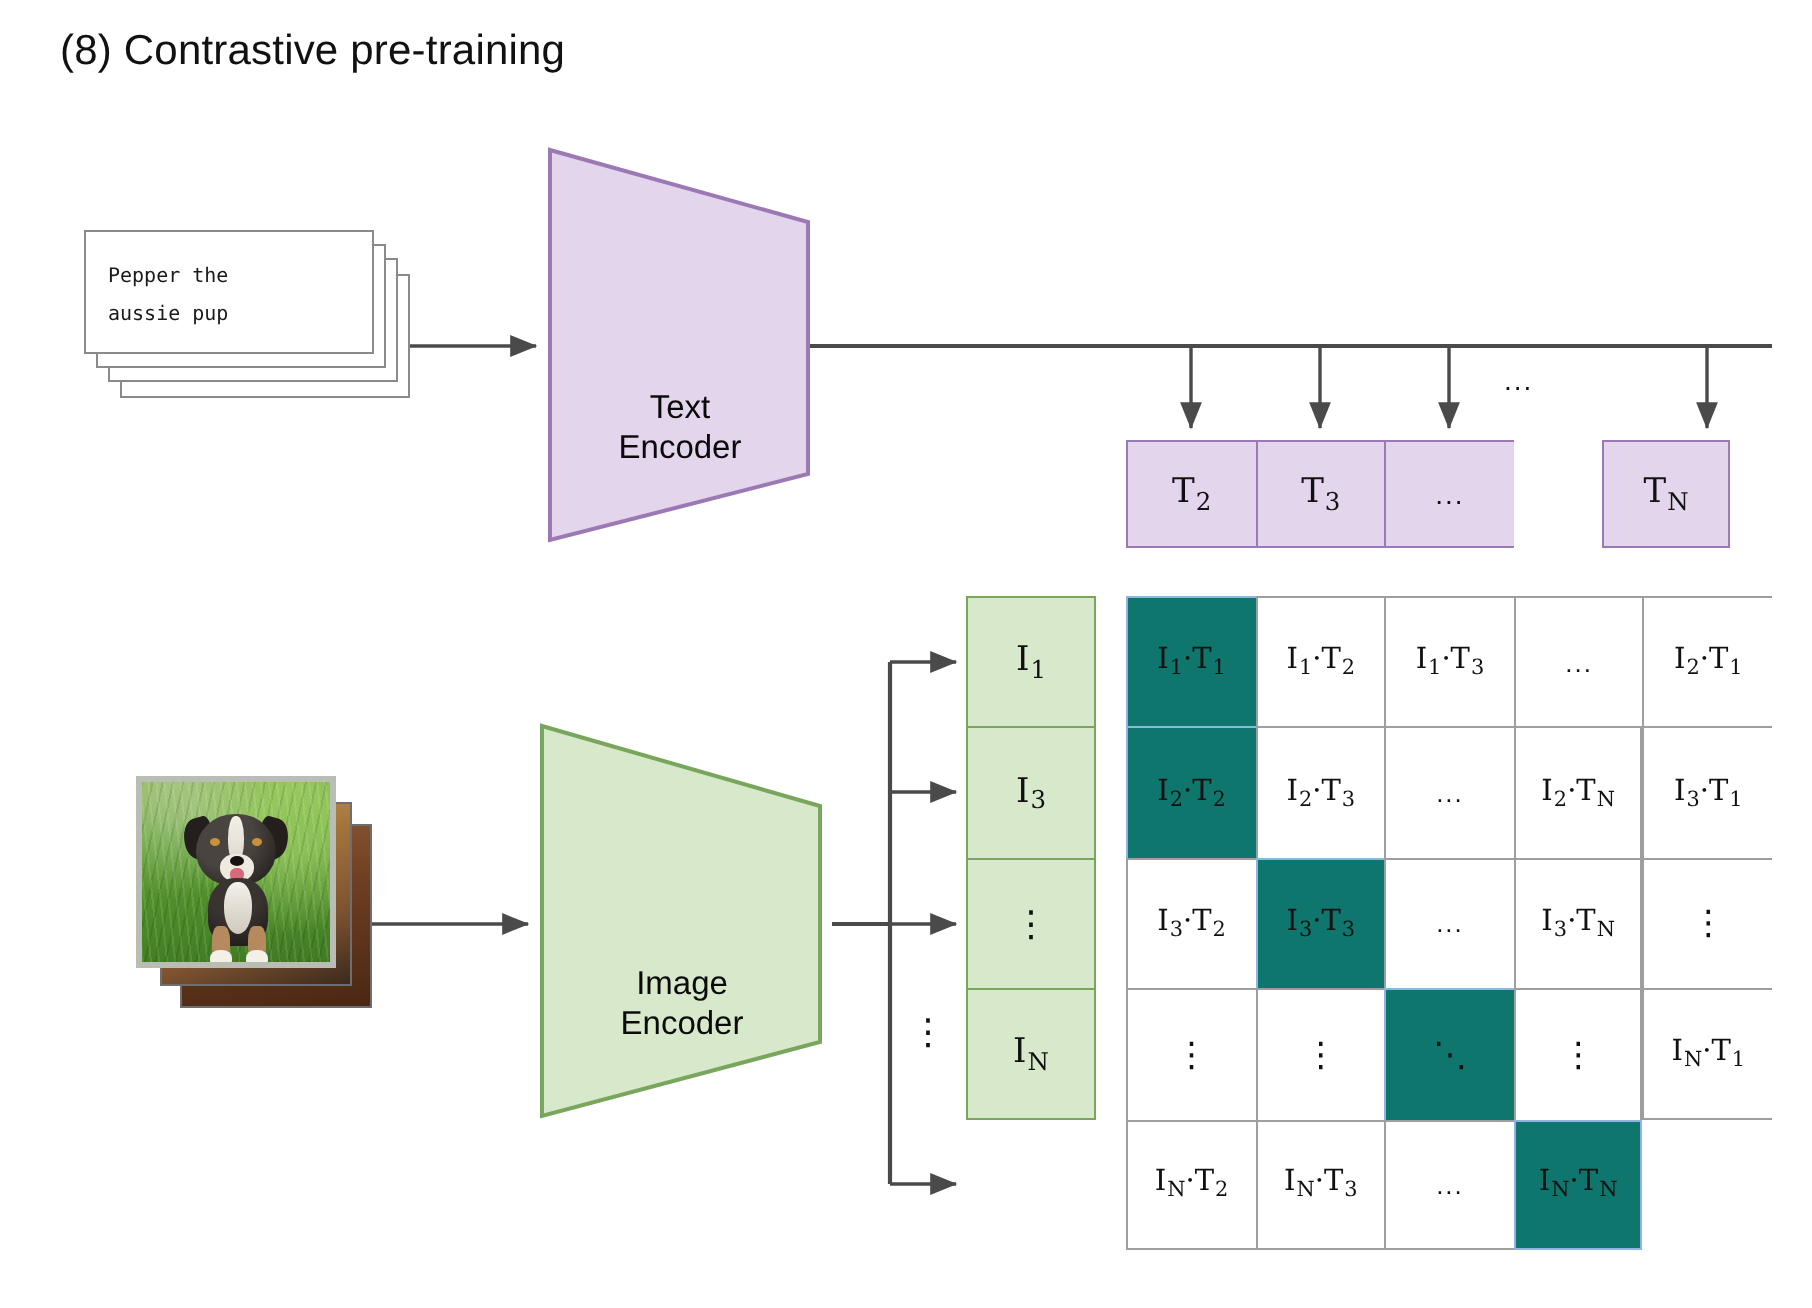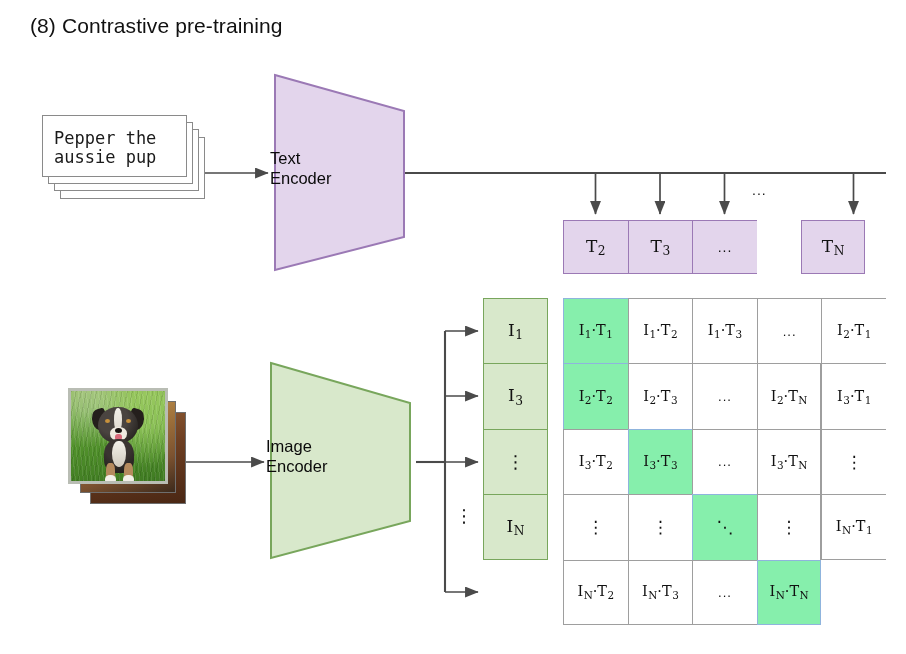--- a/index.html
+++ b/index.html
@@ -49,21 +49,21 @@
   }
   .text-card.back3 { left: 18px; top: 22px; width: 145px; height: 62px; }
   .text-card.back2 { left: 12px; top: 14px; width: 145px; height: 62px; }
   .text-card.back1 { left:  6px; top:  7px; width: 145px; height: 62px; }
   .text-card.front { left:  0px; top:  0px; width: 145px; height: 62px; }
   .text-card-text {
     position: absolute;
     left: 11px;
     top: 13px;
     font-family: "DejaVu Sans Mono", "Liberation Mono", monospace;
-    font-size: 17px;
+    font-size: 10px;
     line-height: 19px;
     color: #1a1a1a;
     white-space: pre;
   }
 
   
   #photo-stack {
     left: 68px;
     top: 388px;
     width: 130px;
@@ -164,25 +164,26 @@
     position:absolute; top: 84px; width: 11px; height: 9px;
     background:#f3f0e8; border-radius: 45%;
   }
   .dog-paw-l { left: 34px; }
   .dog-paw-r { left: 52px; }
 
   
   .encoder-svg { position:absolute; overflow: visible; }
   .encoder-label {
     position: absolute;
-    text-align: left;
+    text-align: center;
     font-size: 16.5px;
     line-height: 20px;
     color: #0a0a0a;
     white-space: pre-line;
+    margin-top: 46px;
   }
   #text-encoder-wrap  { left: 270px; top: 70px;  width: 140px; height: 205px; }
   #image-encoder-wrap { left: 266px; top: 358px; width: 150px; height: 205px; }
   #text-encoder-label  { left: 0; top: 78px;  width: 140px; }
   #image-encoder-label { left: 0; top: 78px;  width: 150px; }
 
   
   #wires {
     position:absolute; left:0; top:0; width:906px; height:654px;
     pointer-events: none;
@@ -254,21 +255,21 @@
     align-items: center;
     justify-content: center;
     font-family: "DejaVu Serif", "Liberation Serif", serif;
     font-size: 14.5px;
     color: #111111;
     white-space: nowrap;
   }
   .m-cell.col-last { border-right: 1px solid #9e9e9e; }
   .m-cell.row-last { border-bottom: 1px solid #9e9e9e; }
   .m-cell.hl {
-    background: #86efac;
+    background: #0f766e;
     border-color: #8fb4dd;
   }
   .m-cell.dots { font-family:"Liberation Sans", sans-serif; font-size: 13px; letter-spacing:1px; }
   .m-cell.vdots { font-size: 17px; }
   .m-cell.ddots { font-size: 17px; }
 
   
   #i-side-dots {
     left: 455px;
     top: 505px;

